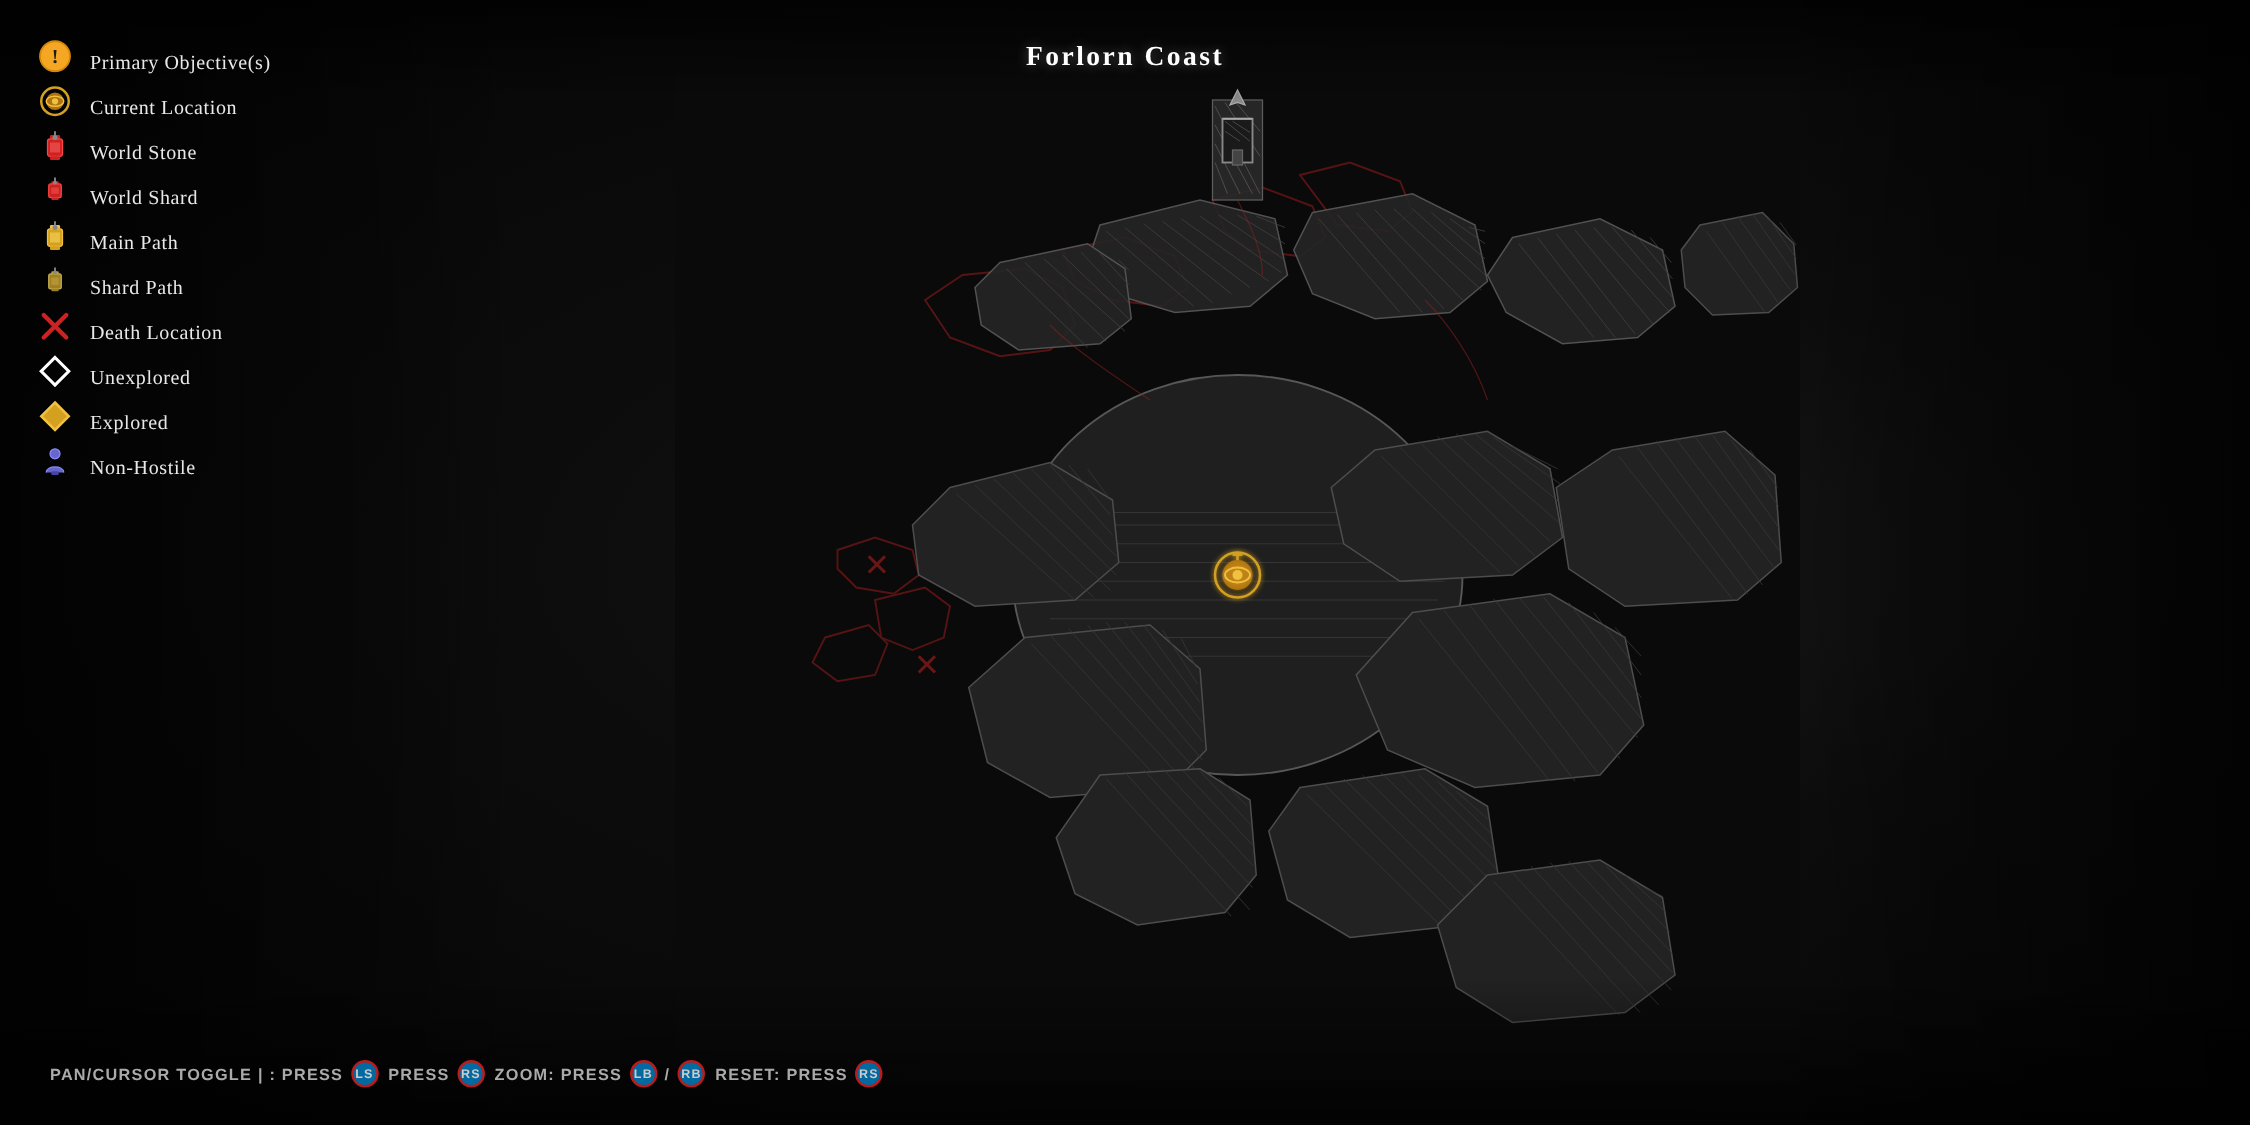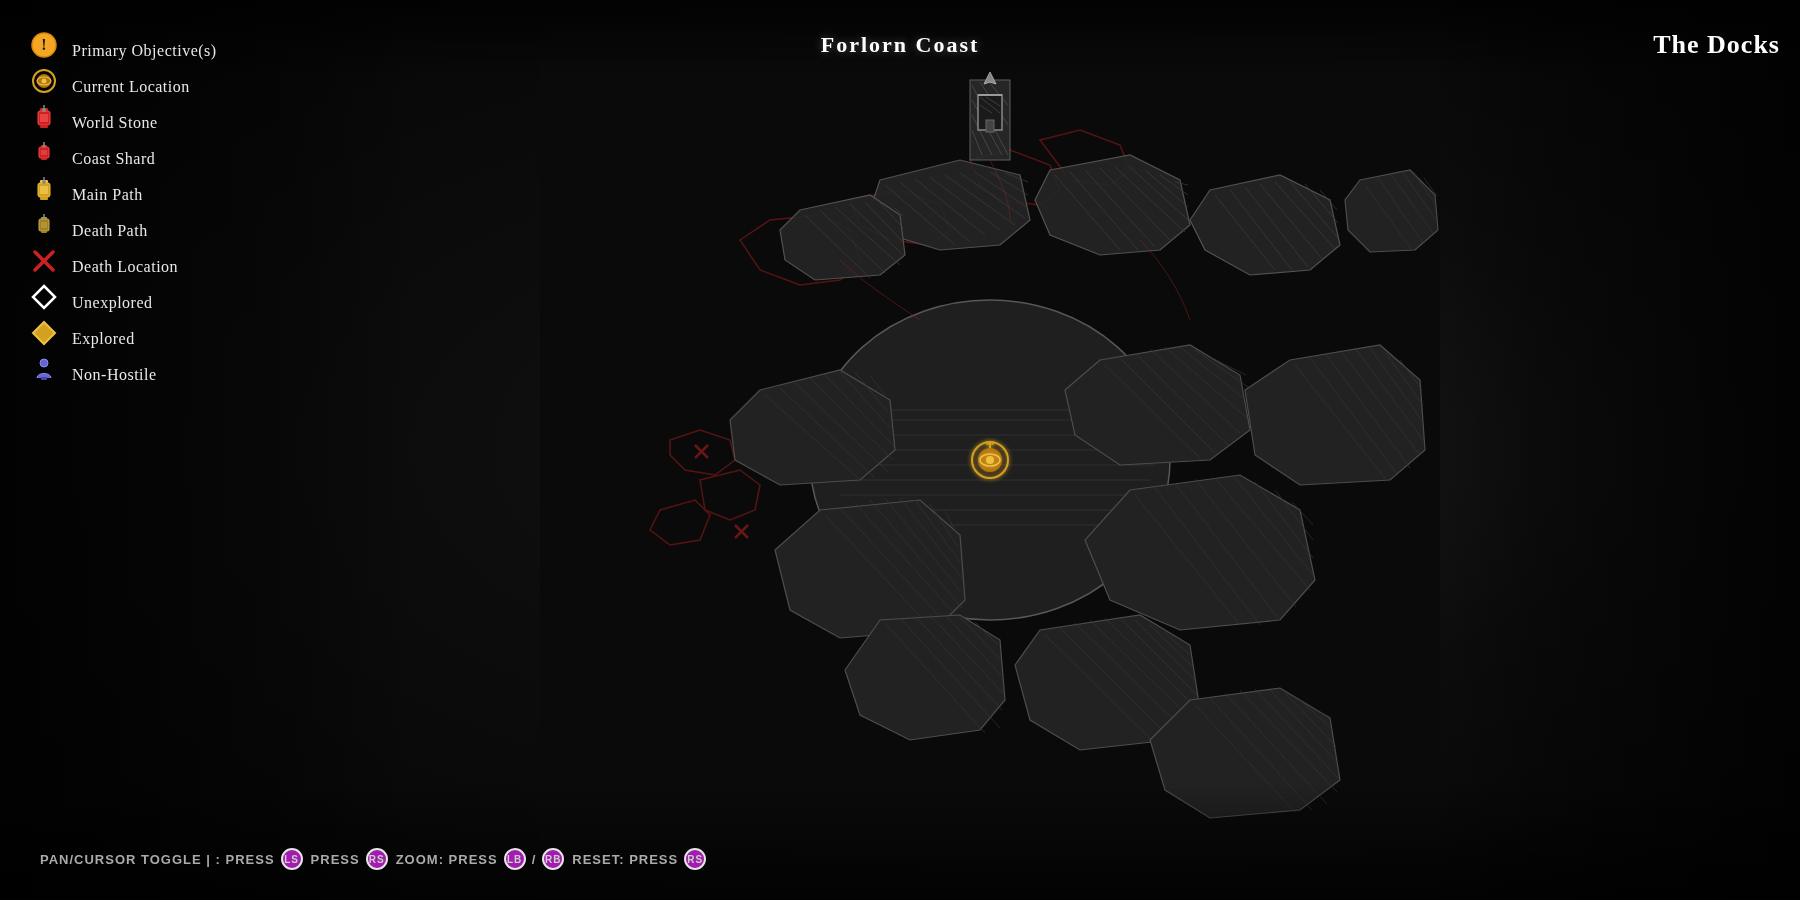--- a/index.html
+++ b/index.html
@@ -132,26 +132,26 @@
       font-family: Arial, sans-serif;
       font-weight: bold;
     }
 
     .btn-badge {
       display: inline-flex;
       align-items: center;
       justify-content: center;
       width: 22px;
       height: 22px;
-      border: 2px solid #e5e5e5;
+      border: 2px solid #b91c1c;
       border-radius: 50%;
       font-size: 10px;
       color: #ccc;
       font-weight: bold;
-      background: #a21caf;
+      background: #0369a1;
     }
 
     
     .left-overlay {
       position: absolute;
       top: 0; left: 0;
       width: 420px; height: 100%;
       background: linear-gradient(to right, rgba(0,0,0,0.75) 0%, rgba(0,0,0,0.3) 70%, transparent 100%);
       pointer-events: none;
     }
@@ -446,21 +446,20 @@
 </div>
 
 <div class="left-overlay"></div>
 <div class="right-overlay"></div>
 <div class="top-overlay"></div>
 <div class="bottom-overlay"></div>
 
 <div class="map-title">Forlorn Coast</div>
 
 <div class="quest-panel">
-  <div class="quest-title">The Docks</div>
 </div>
 
 <div class="legend">
 
   <div class="legend-item">
     <div class="legend-icon">
       <svg width="26" height="26" viewBox="0 0 26 26">
         <circle cx="13" cy="13" r="12" fill="#f5a623" stroke="#d4880a" stroke-width="1.5"></circle>
         <text x="13" y="18" text-anchor="middle" font-size="16" font-weight="bold" fill="#1a1a1a">!</text>
       </svg>
@@ -501,21 +500,21 @@
       <svg width="26" height="26" viewBox="0 0 26 26">
 
         <rect x="10" y="5" width="6" height="2" rx="1" fill="#cc2222"></rect>
         <rect x="8" y="7" width="10" height="11" rx="1.5" fill="#cc2222" stroke="#ff4444" stroke-width="1"></rect>
         <rect x="10" y="18" width="6" height="2" rx="1" fill="#cc2222"></rect>
         <rect x="10" y="10" width="6" height="5" fill="#ff6666" opacity="0.4"></rect>
         <circle cx="13" cy="6" r="1.5" fill="#888"></circle>
         <line x1="13" y1="2" x2="13" y2="5" stroke="#888" stroke-width="1.5"></line>
       </svg>
     </div>
-    <span class="legend-label">Coast Shard</span>
+    <span class="legend-label">World Shard</span>
   </div>
 
   <div class="legend-item">
     <div class="legend-icon">
       <svg width="26" height="26" viewBox="0 0 26 26">
 
         <rect x="9" y="4" width="8" height="3" rx="1" fill="#f0c040"></rect>
         <rect x="7" y="7" width="12" height="14" rx="2" fill="#d4a020" stroke="#f0c040" stroke-width="1"></rect>
         <rect x="9" y="21" width="8" height="3" rx="1" fill="#d4a020"></rect>
         <rect x="9" y="10" width="8" height="8" fill="#ffe066" opacity="0.5"></rect>
@@ -531,21 +530,21 @@
       <svg width="26" height="26" viewBox="0 0 26 26">
 
         <rect x="10" y="5" width="6" height="2" rx="1" fill="#b8a040"></rect>
         <rect x="8" y="7" width="10" height="12" rx="1.5" fill="#a08020" stroke="#c8b050" stroke-width="1"></rect>
         <rect x="10" y="19" width="6" height="2" rx="1" fill="#a08020"></rect>
         <rect x="10" y="10" width="6" height="6" fill="#d0b050" opacity="0.4"></rect>
         <circle cx="13" cy="6" r="1.5" fill="#888"></circle>
         <line x1="13" y1="2" x2="13" y2="5" stroke="#888" stroke-width="1.5"></line>
       </svg>
     </div>
-    <span class="legend-label">Death Path</span>
+    <span class="legend-label">Shard Path</span>
   </div>
 
   <div class="legend-item">
     <div class="legend-icon">
       <svg width="26" height="26" viewBox="0 0 26 26">
         <line x1="4" y1="4" x2="22" y2="22" stroke="#cc2222" stroke-width="3.5" stroke-linecap="round"></line>
         <line x1="22" y1="4" x2="4" y2="22" stroke="#cc2222" stroke-width="3.5" stroke-linecap="round"></line>
       </svg>
     </div>
     <span class="legend-label">Death Location</span>

